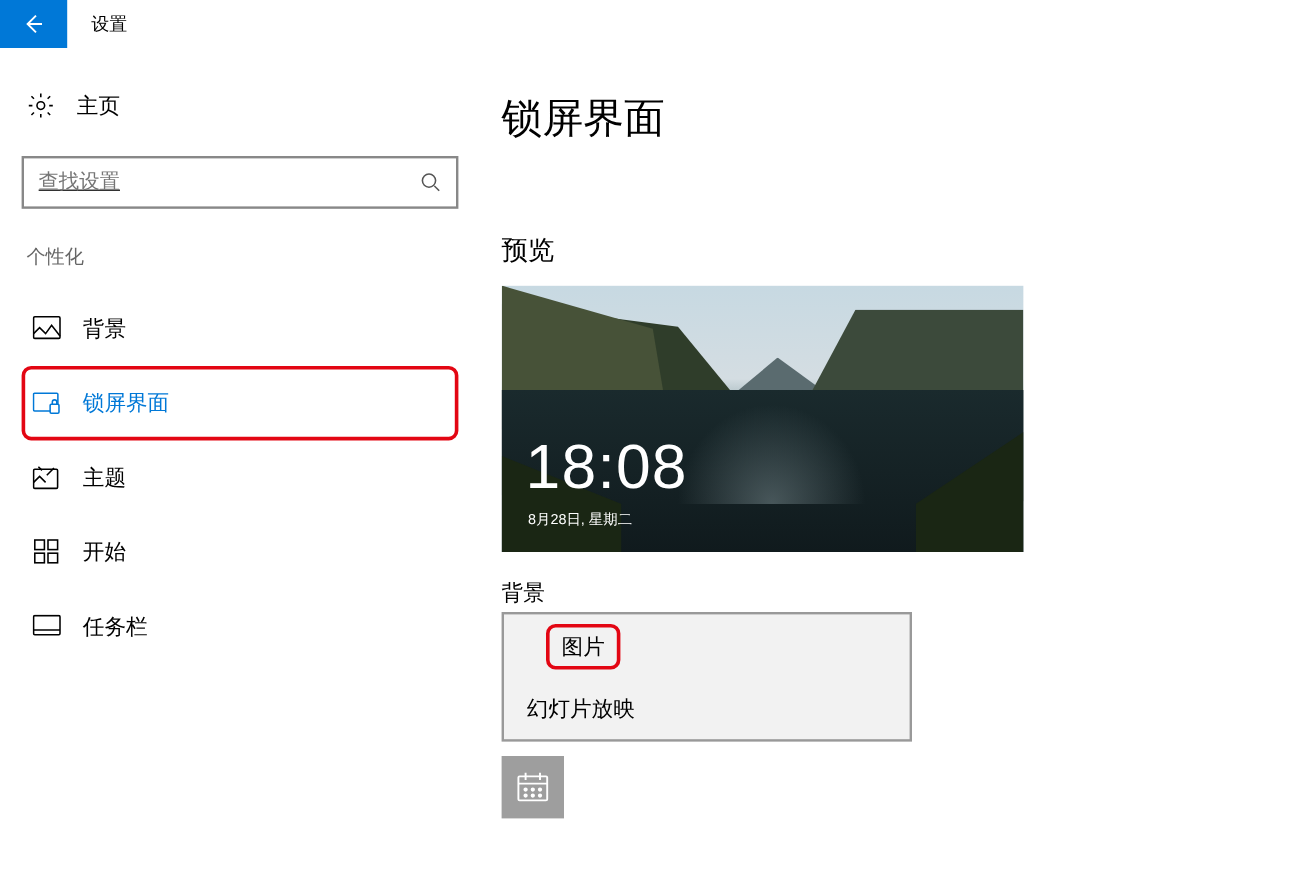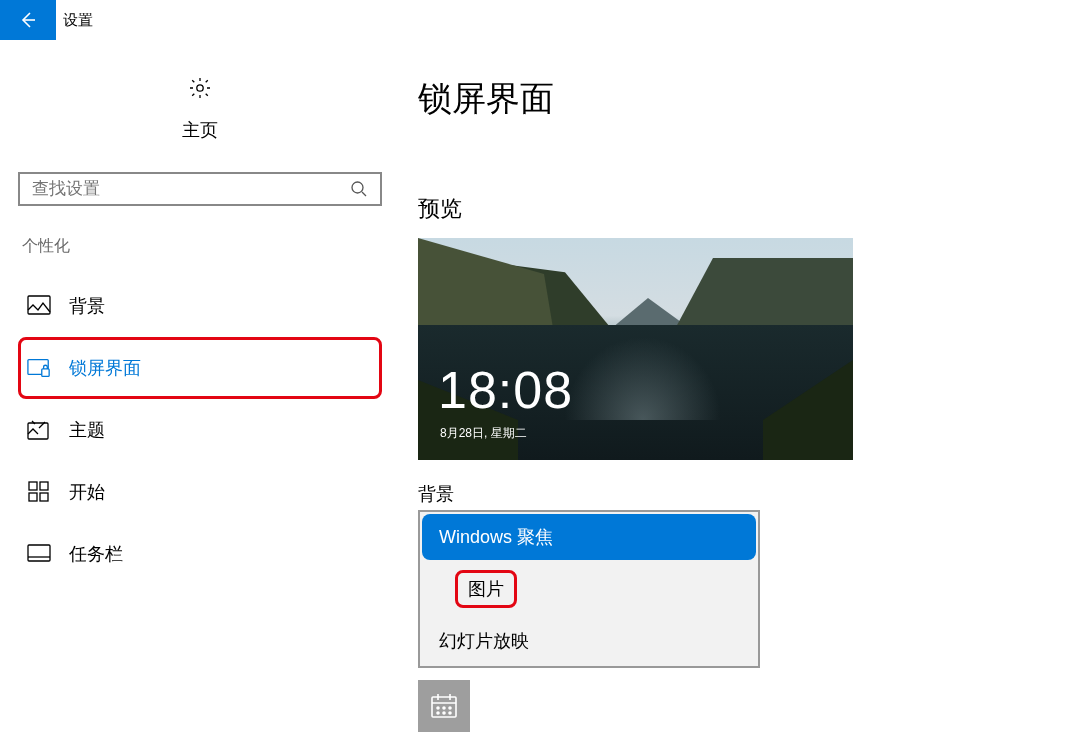--- a/index.html
+++ b/index.html
@@ -1,29 +1,29 @@
 <!DOCTYPE html>
 <html><head>
   <meta charset="utf-8">
   <style>
     * { margin: 0; padding: 0; box-sizing: border-box; font-family: "Microsoft YaHei", "Segoe UI", sans-serif; }
     body { background: #fff; color: #000; width: 1080px; height: 734px; overflow: hidden; }
 
     .titlebar { height: 40px; display: flex; align-items: center; }
     .back-btn { width: 56px; height: 40px; background: #0078d7; display: flex; align-items: center; justify-content: center; color: #fff; }
-    .titlebar .title { margin-left: 7px; font-size: 15px; }
+    .titlebar .title { margin-left: 20px; font-size: 15px; }
 
     .container { display: flex; }
     .sidebar { width: 400px; padding: 0 18px; }
     .content { flex: 1; padding: 0 0 0 18px; }
 
-    .home-row { display: flex; align-items: center; gap: 18px; padding: 36px 4px 20px 4px; font-size: 18px; flex-direction: column; }
+    .home-row { display: flex; align-items: center; gap: 18px; padding: 36px 4px 20px 4px; font-size: 18px; }
     .icon-box { width: 24px; height: 24px; display: flex; align-items: center; justify-content: center; }
 
-    .search-box { margin: 10px 0 30px 0; height: 34px; border: 2px solid #888; display: flex; align-items: center; padding: 0 12px; justify-content: space-between; }
+    .search-box { margin: 10px 0 30px 0; height: 44px; border: 2px solid #888; display: flex; align-items: center; padding: 0 12px; justify-content: space-between; text-decoration: underline; }
     .search-box input { border: none; outline: none; font-size: 17px; flex: 1; background: transparent; }
     .search-icon { color: #555; }
 
     .section-label { color: #666; font-size: 16px; padding: 0 4px 18px 4px; }
 
     .nav-item { display: flex; align-items: center; gap: 18px; padding: 16px 6px; font-size: 18px; cursor: pointer; border: 3px solid transparent; border-radius: 8px; }
     .nav-item.active { color: #0078d7; }
     .nav-item.highlighted { border-color: #e30613; }
 
     .page-title { font-size: 34px; font-weight: 400; padding: 36px 0 24px 0; }
@@ -164,23 +164,20 @@
       <div class="water-reflection"></div>
       <div class="fore-left"></div>
       <div class="fore-right"></div>
       <div class="lockscreen-time">18:08</div>
       <div class="lockscreen-date">8月28日, 星期二</div>
     </div>
 
     <div class="bg-section-label">背景</div>
 
     <div class="dropdown">
-      <div class="dropdown-opt selected">
-        <span>Windows 聚焦</span>
-      </div>
       <div class="opt-row">
         <span class="dropdown-opt highlighted">
           <span>图片</span>
         </span>
       </div>
       <div class="dropdown-opt">
         <span>幻灯片放映</span>
       </div>
     </div>
 

